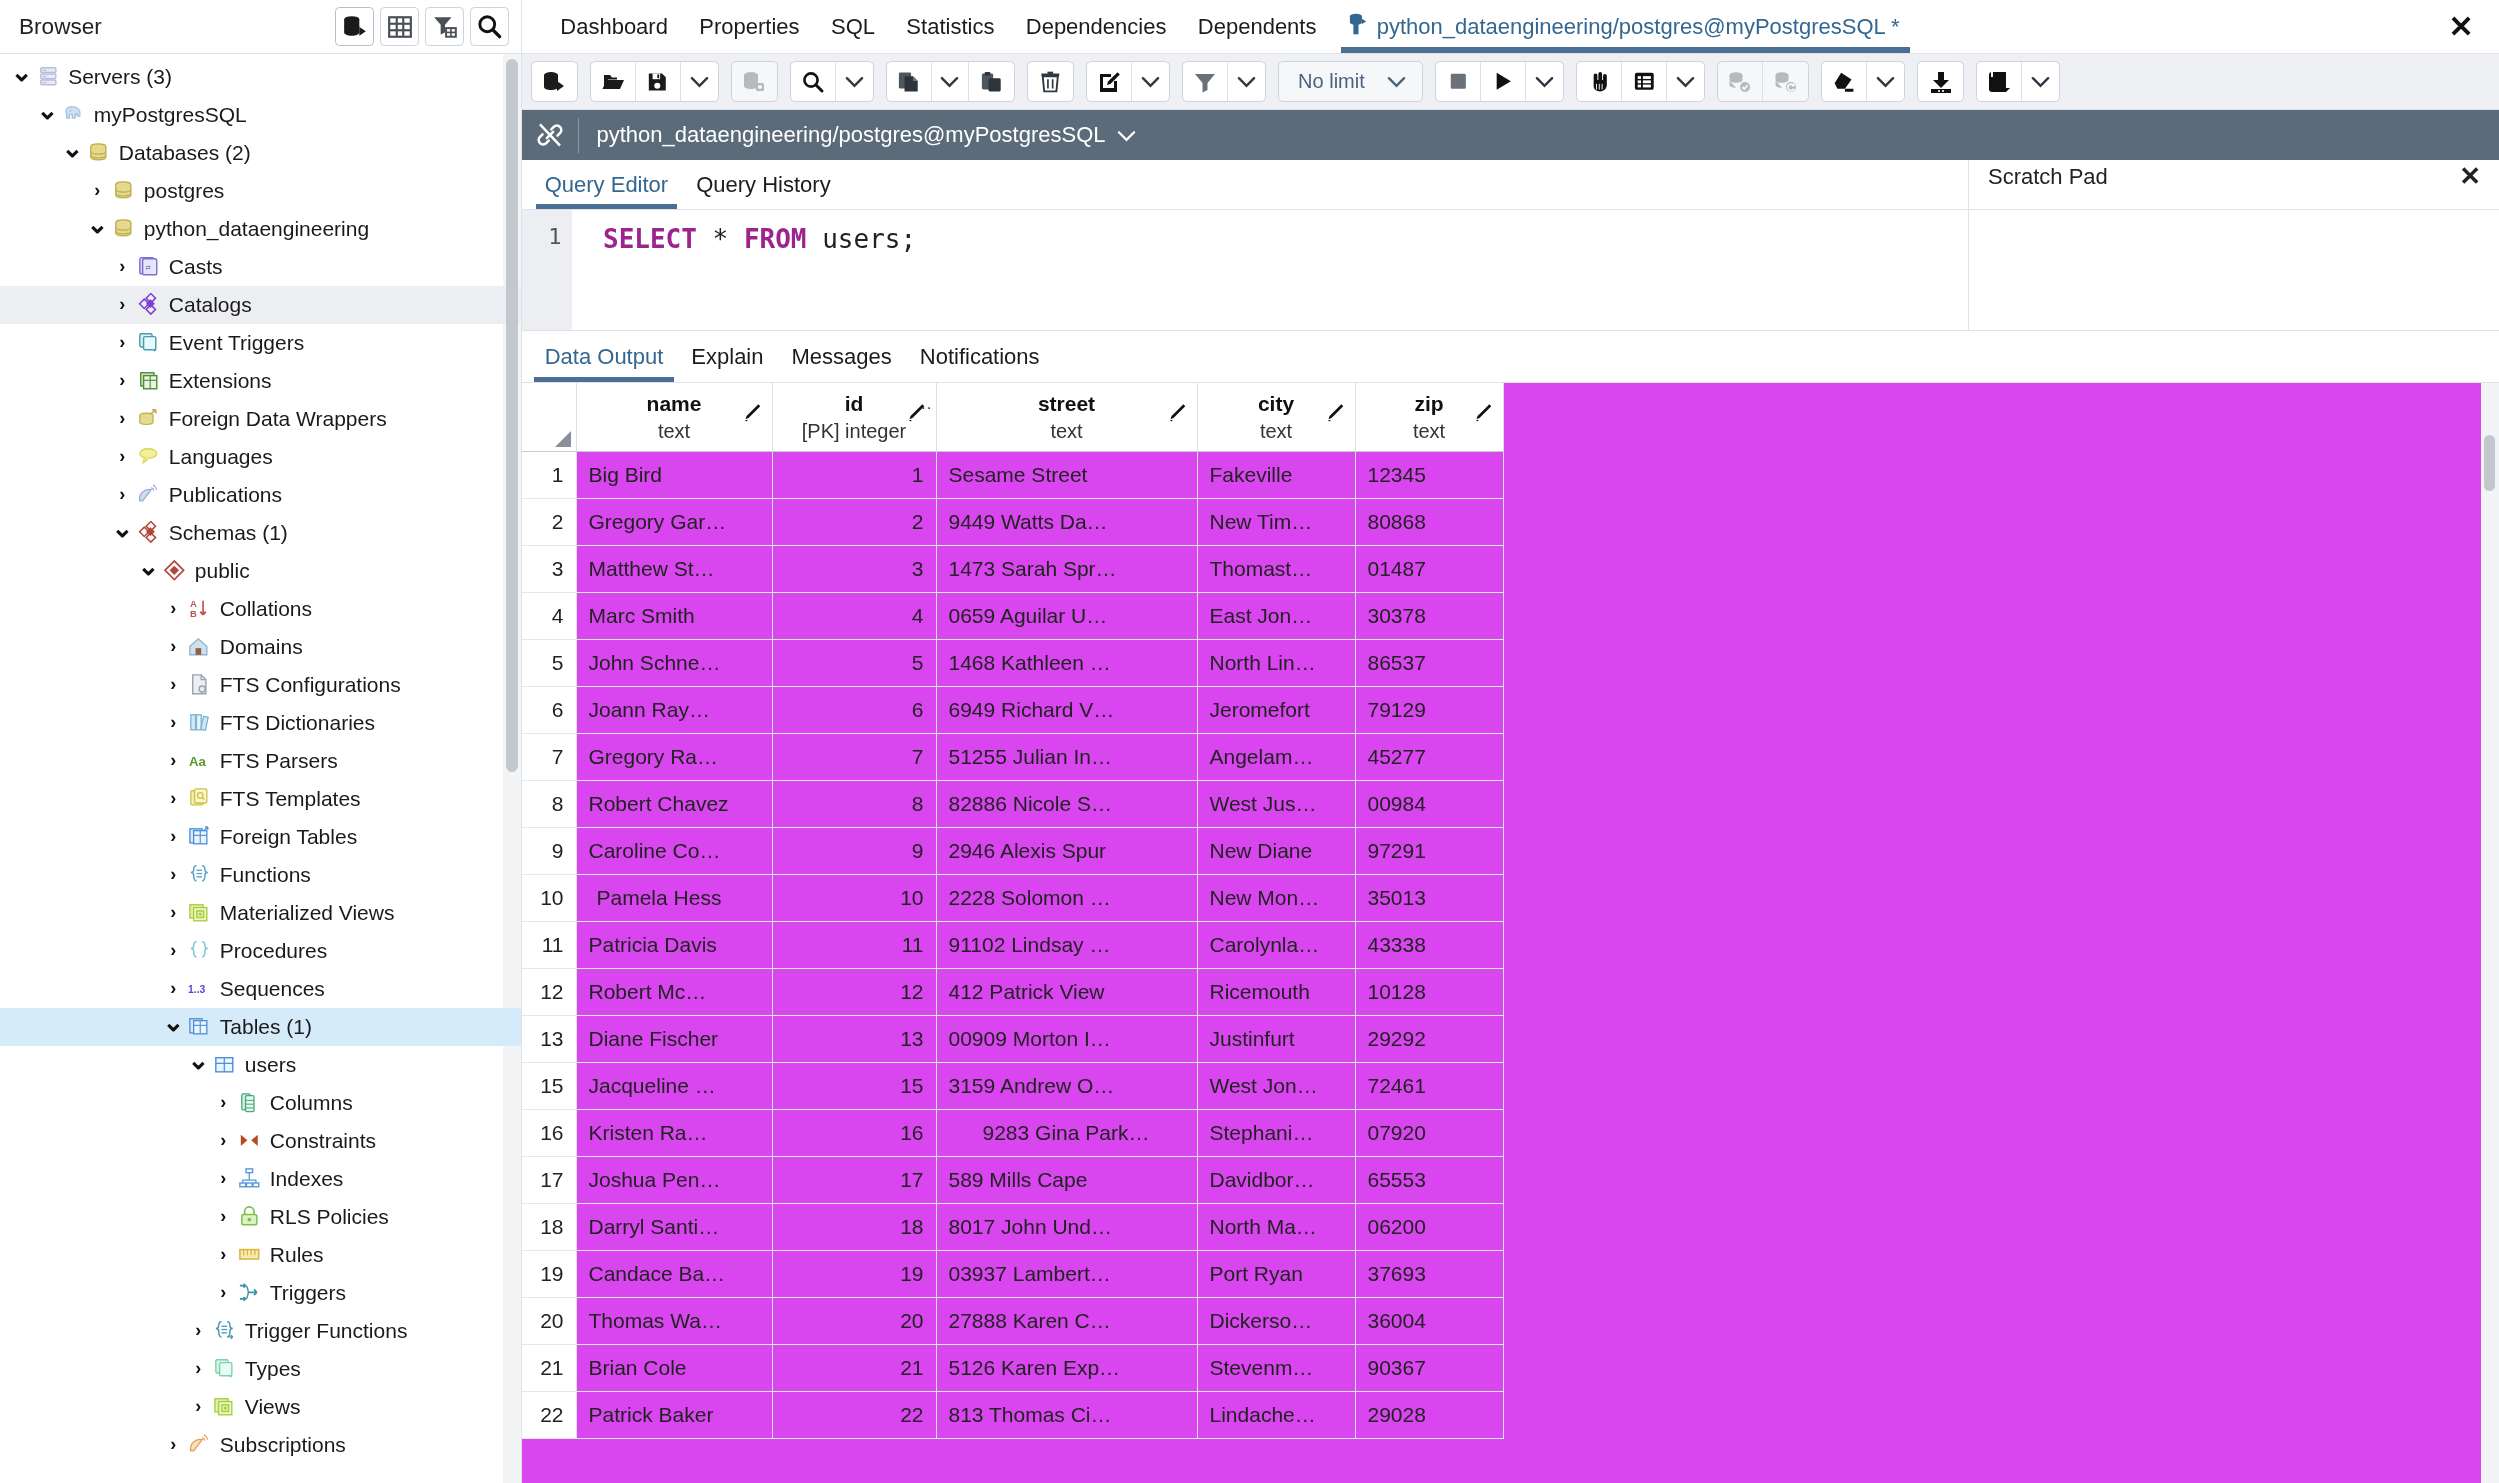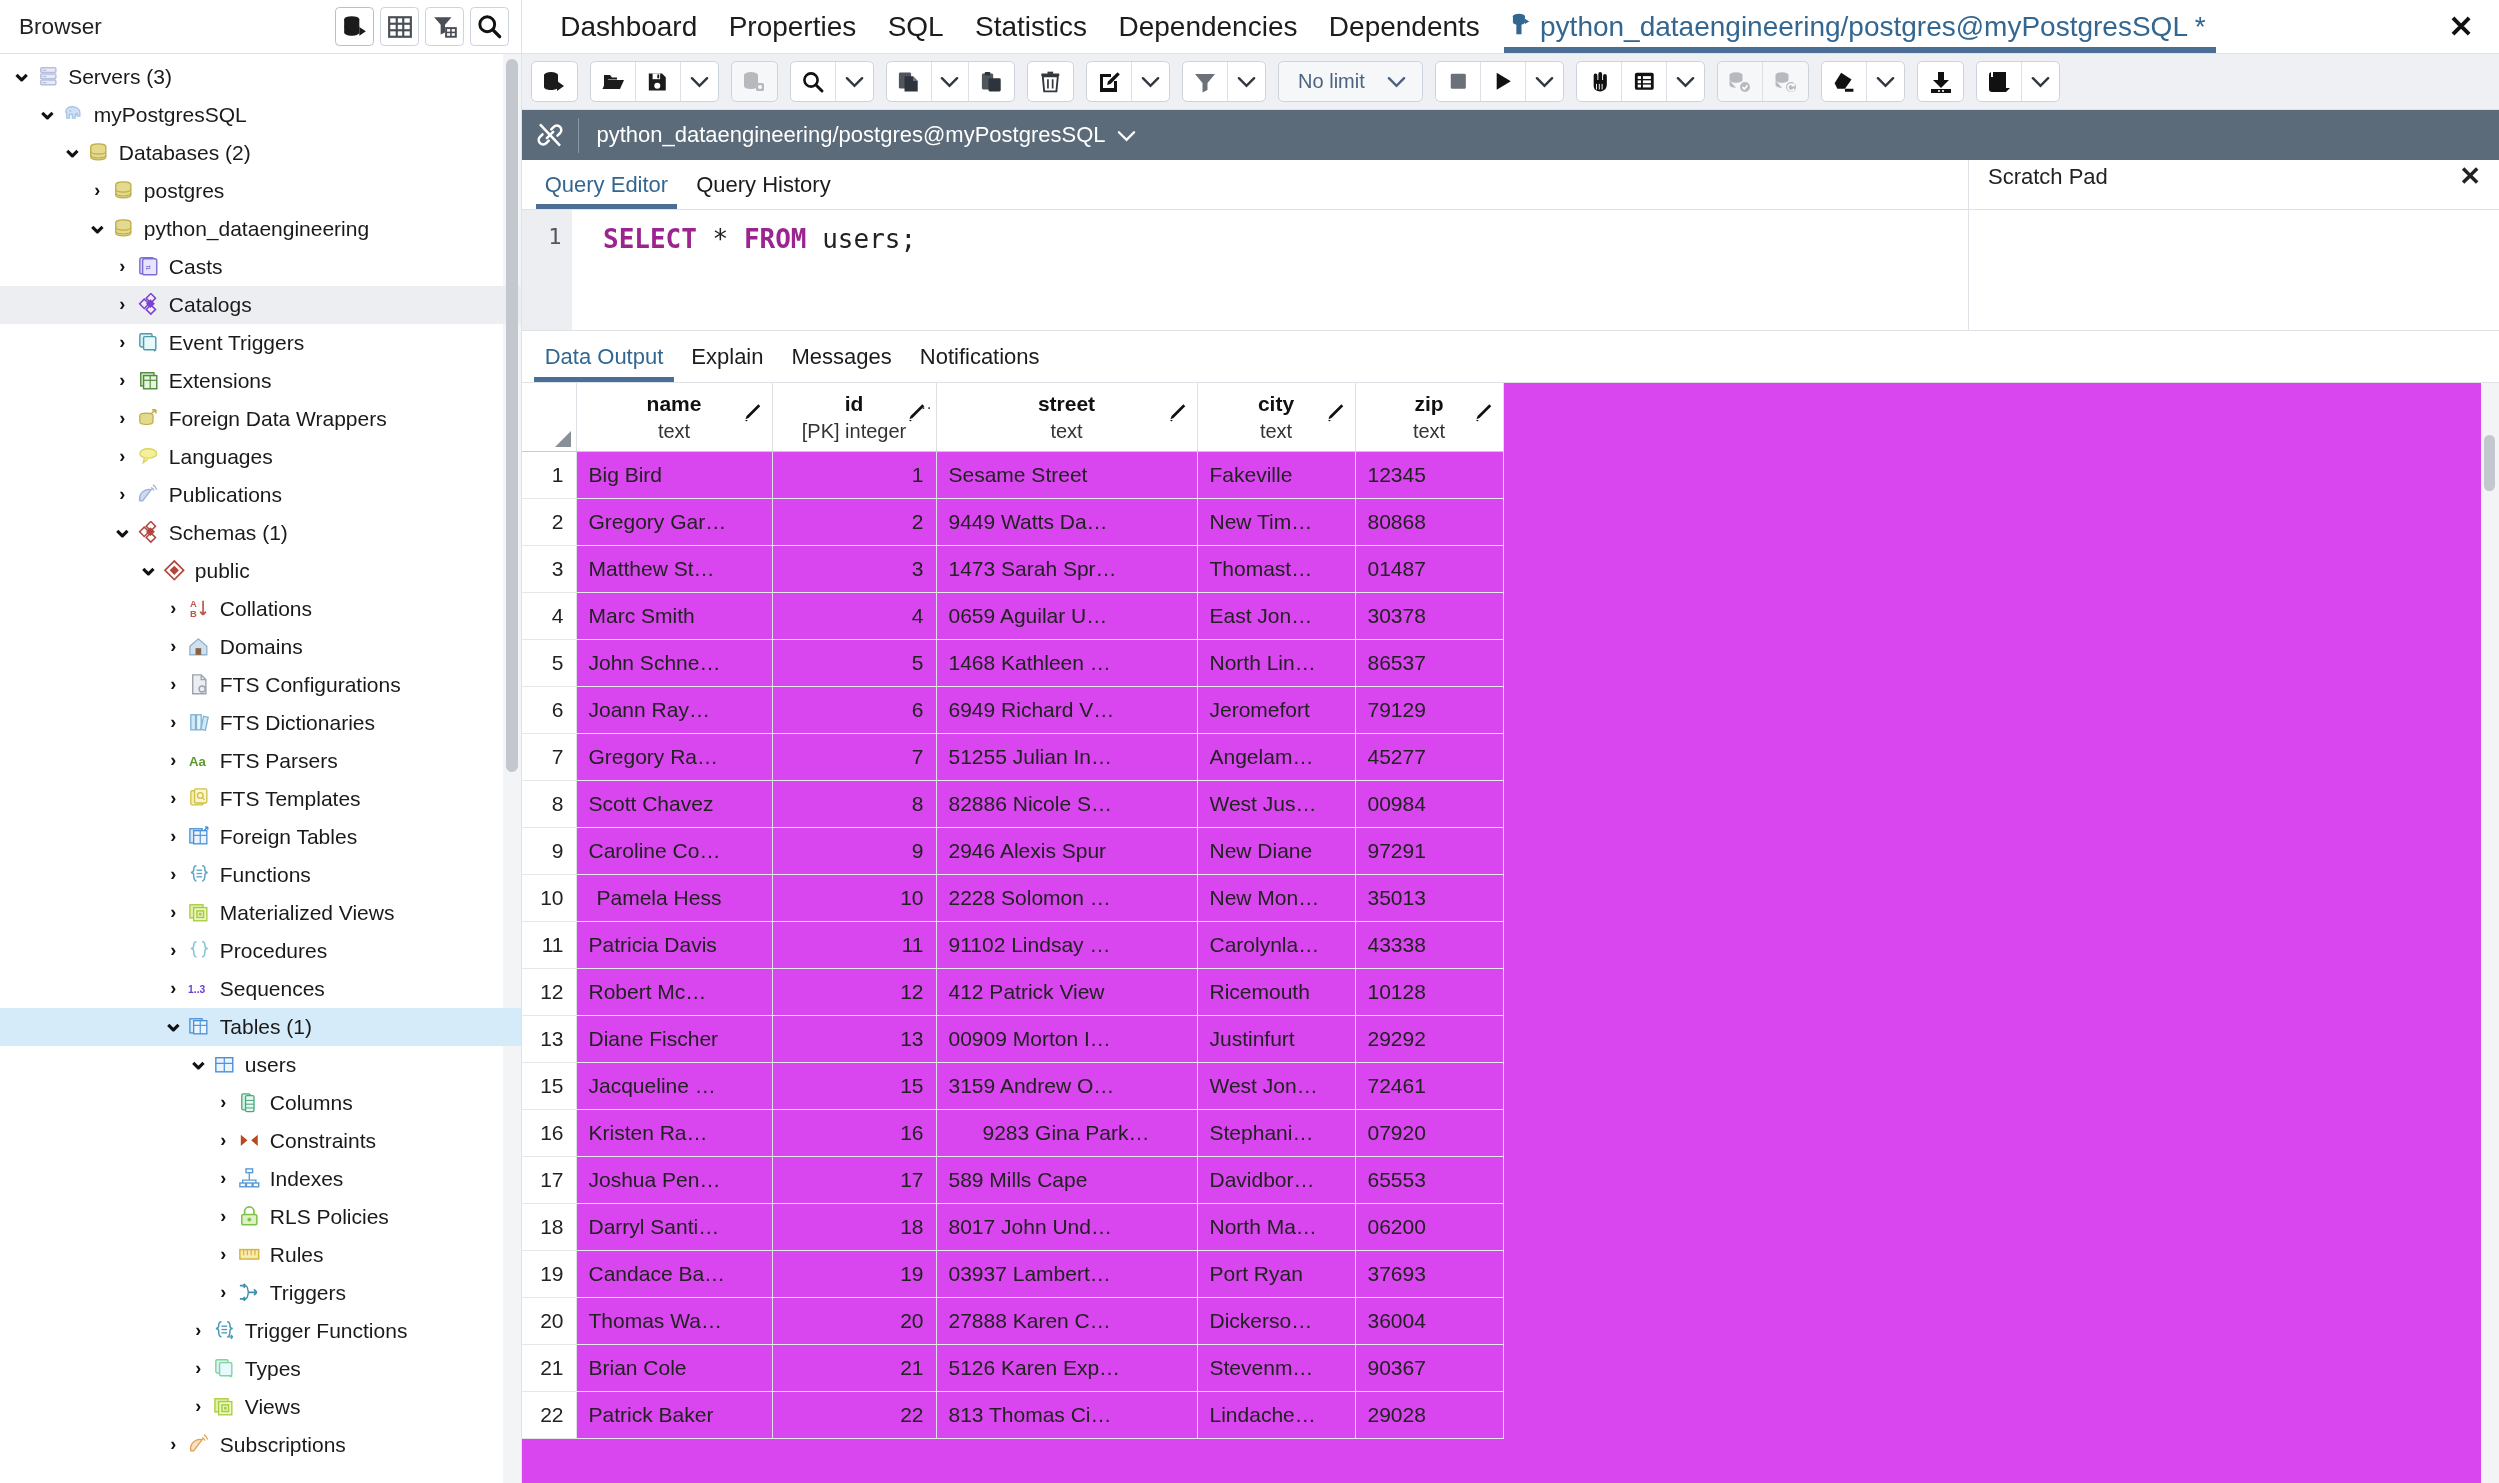--- a/index.html
+++ b/index.html
@@ -38,21 +38,21 @@
   .tbtn svg { display: block; }
 
   .main-tabs {
     flex: 1; display: flex; align-items: stretch;
     padding-left: 22.6px;
     position: relative;
   }
   .mtab {
     display: flex; align-items: center; gap: 7.8px;
     padding: 0 15.7px;
-    font-size: 28px; color: #1c1c1c;
+    font-size: 22px; color: #1c1c1c;
     position: relative;
     white-space: nowrap;
   }
   .mtab.active { color: #336791; }
   .mtab.active::after {
     content: ""; position: absolute; left: 8.7px; right: 5.2px; bottom: 0;
     height: 6px; background: #4b6f94;
   }
   .win-close {
     width: 78px; display: flex; align-items: center; justify-content: center;
@@ -1153,21 +1153,21 @@
                 <tr>
                   <td class="c-rownum" style="width: 54px;">7</td>
                   <td class="" style="width: 196px;">Gregory Ra…</td>
                   <td class="c-num" style="width: 164px;">7</td>
                   <td class="" style="width: 261px;">51255 Julian In…</td>
                   <td class="" style="width: 158px;">Angelam…</td>
                   <td class="" style="width: 148px;">45277</td>
                 </tr>
                 <tr>
                   <td class="c-rownum" style="width: 54px;">8</td>
-                  <td class="" style="width: 196px;">Scott Chavez</td>
+                  <td class="" style="width: 196px;">Robert Chavez</td>
                   <td class="c-num" style="width: 164px;">8</td>
                   <td class="" style="width: 261px;">82886 Nicole S…</td>
                   <td class="" style="width: 158px;">West Jus…</td>
                   <td class="" style="width: 148px;">00984</td>
                 </tr>
                 <tr>
                   <td class="c-rownum" style="width: 54px;">9</td>
                   <td class="" style="width: 196px;">Caroline Co…</td>
                   <td class="c-num" style="width: 164px;">9</td>
                   <td class="" style="width: 261px;">2946 Alexis Spur</td>

